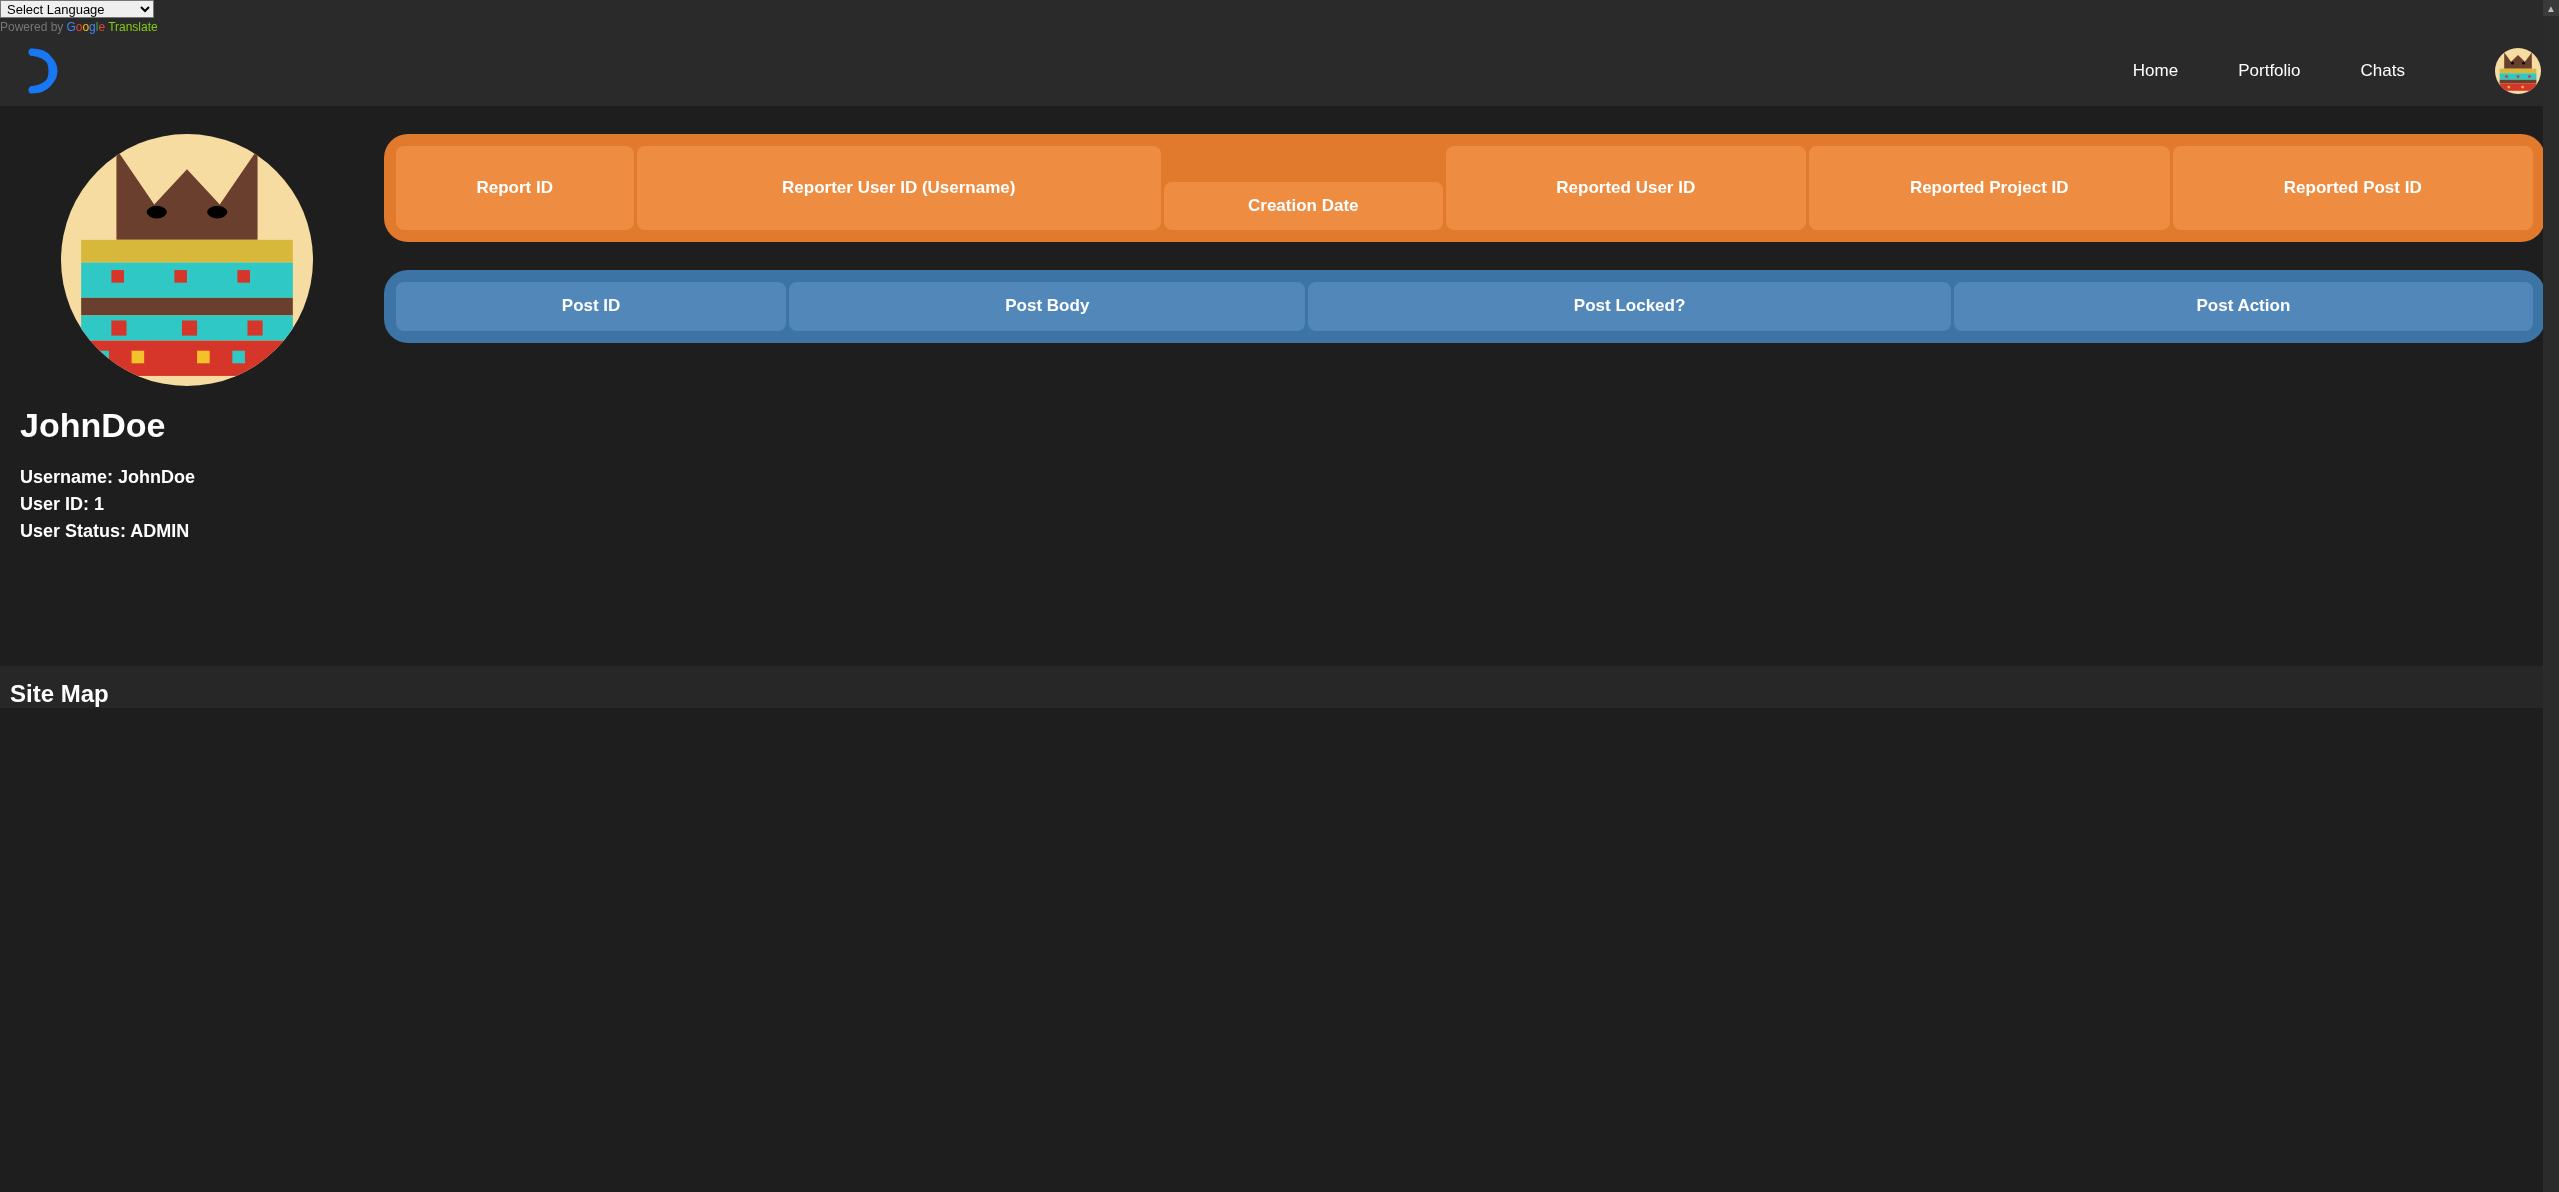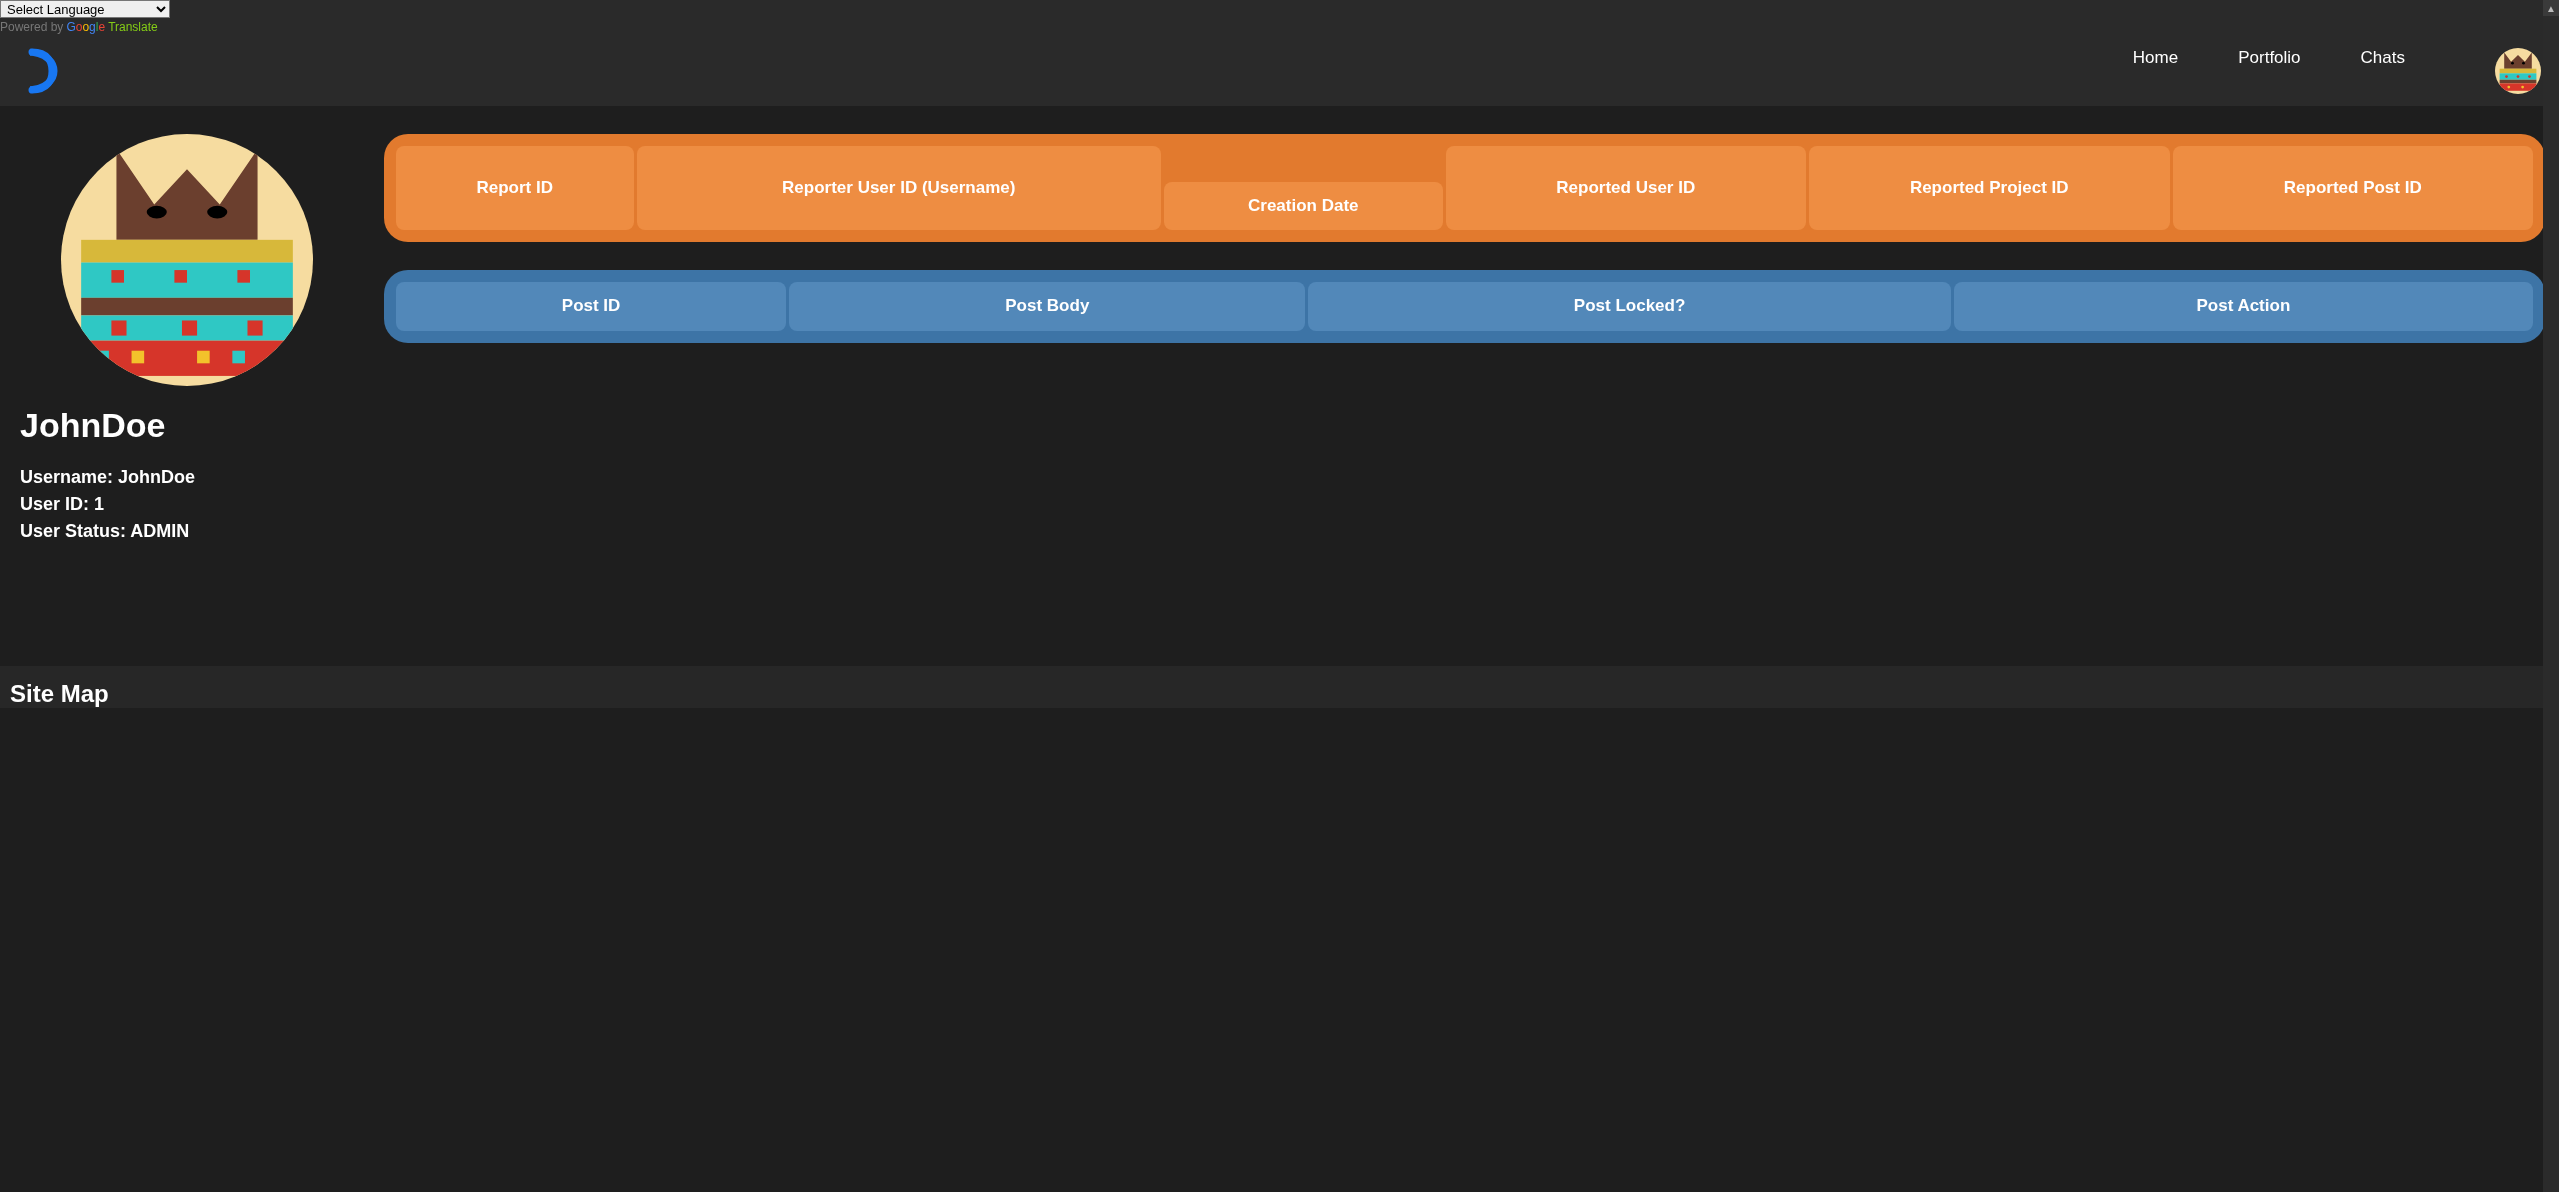--- a/index.html
+++ b/index.html
@@ -19,21 +19,21 @@
   .lang-bar {
     background: #2a2a2a;
     padding: 0 0 2px 0;
   }
   .lang-select {
     background: #efefef;
     color: #000;
     font-size: 13px;
     border: 1px solid #767676;
     padding: 0 2px;
-    width: 170px;
+    width: 154px;
     height: 18px;
   }
   .powered-line {
     font-size: 12px;
     color: #777;
     padding-top: 2px;
     display: flex;
     align-items: center;
     gap: 3px;
   }
@@ -55,20 +55,21 @@
     justify-content: space-between;
     padding: 12px 18px;
     background: #2a2a2a;
   }
   .logo-slot {
     display:flex;
     align-items:center;
   }
   .nav-right {
     display: flex;
+    align-items: center;
     gap: 60px;
   }
   .nav-link {
     color: #fff;
     font-size: 17px;
     text-decoration: none;
     cursor: pointer;
   }
   .avatar-small {
     width: 46px;

